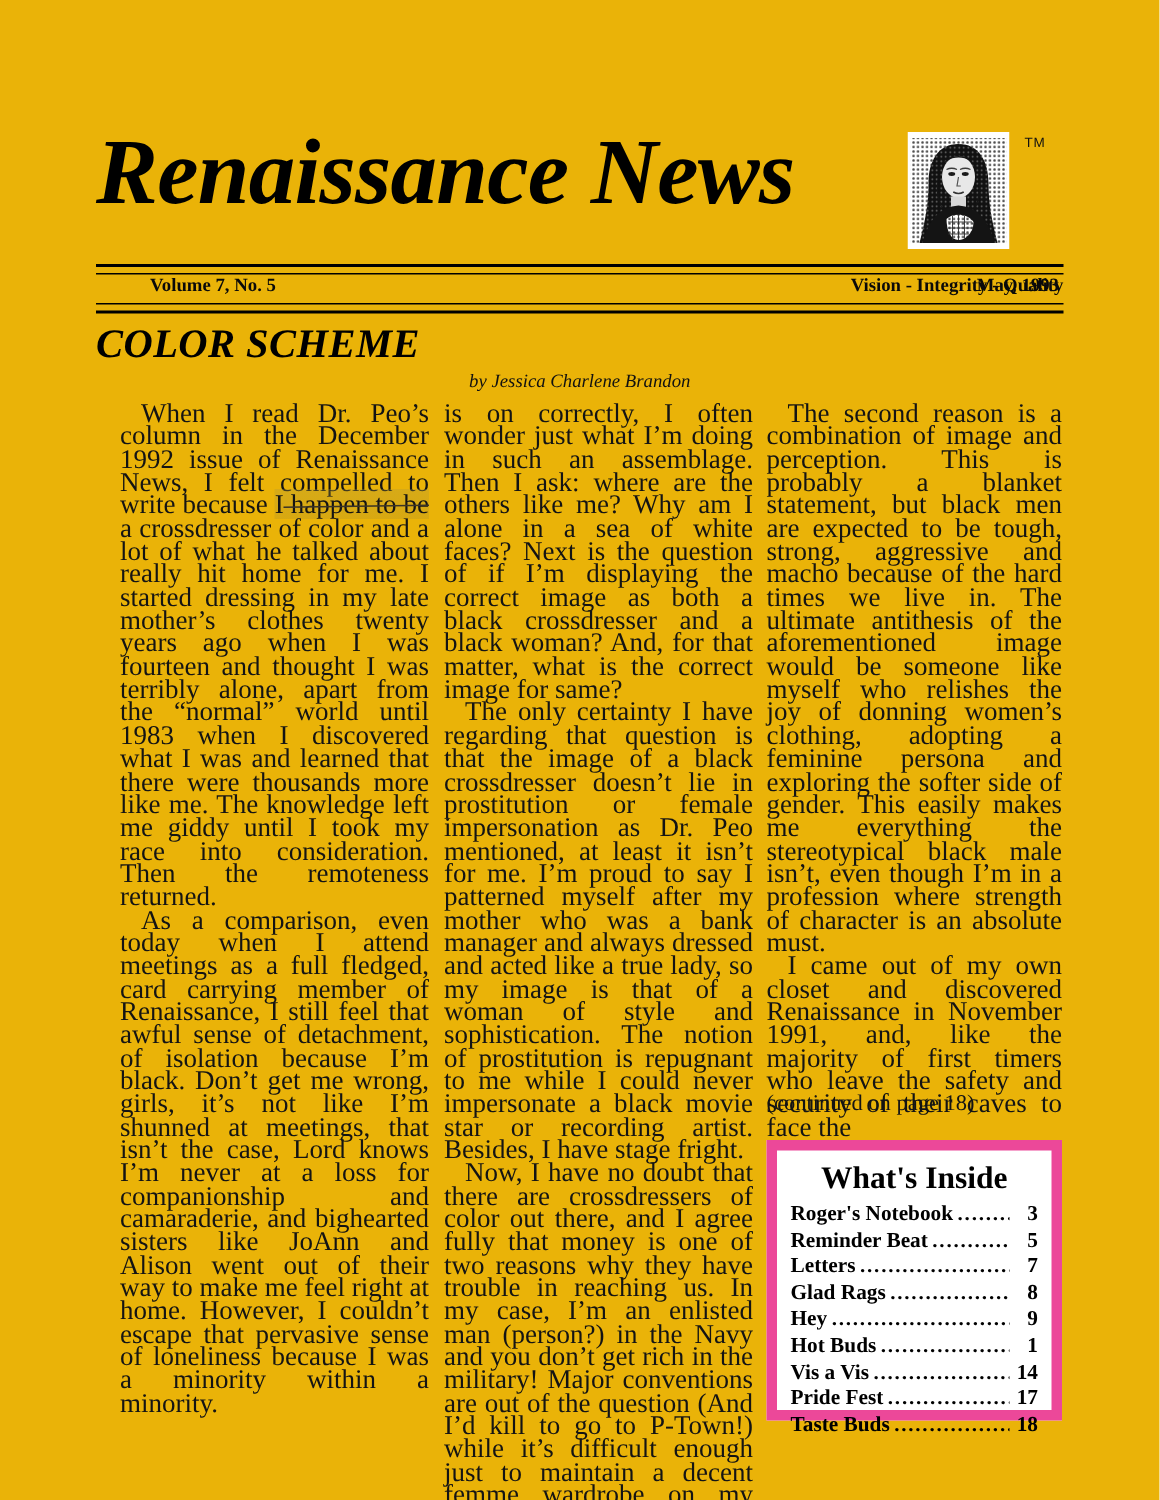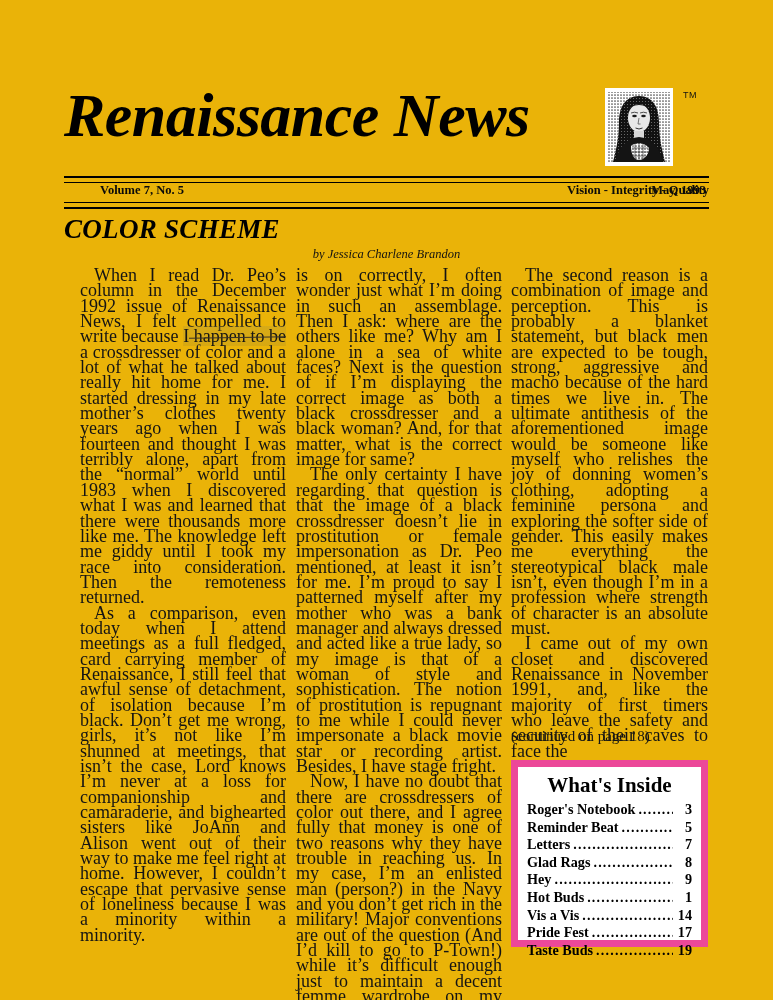--- a/index.html
+++ b/index.html
@@ -358,18 +358,18 @@
           <span class="toc-page">14</span>
         </div>
         <div class="toc-row">
           <span class="toc-label">Pride Fest</span>
           <span class="toc-dots">..............................................</span>
           <span class="toc-page">17</span>
         </div>
         <div class="toc-row">
           <span class="toc-label">Taste Buds</span>
           <span class="toc-dots">..............................................</span>
-          <span class="toc-page">19</span>
+          <span class="toc-page">18</span>
         </div>
       </div>
   </div>
 
 </div>
 
 </body></html>

